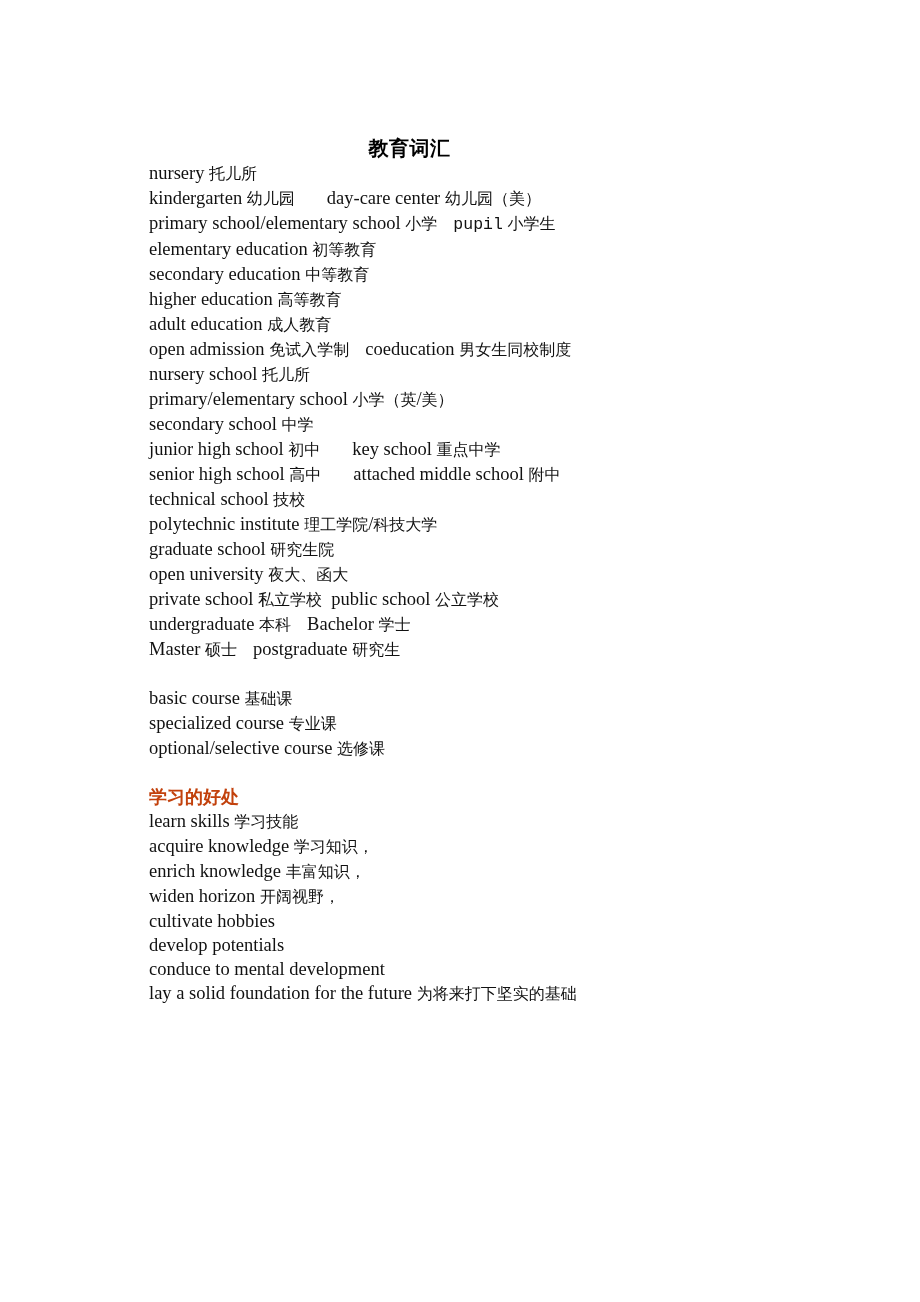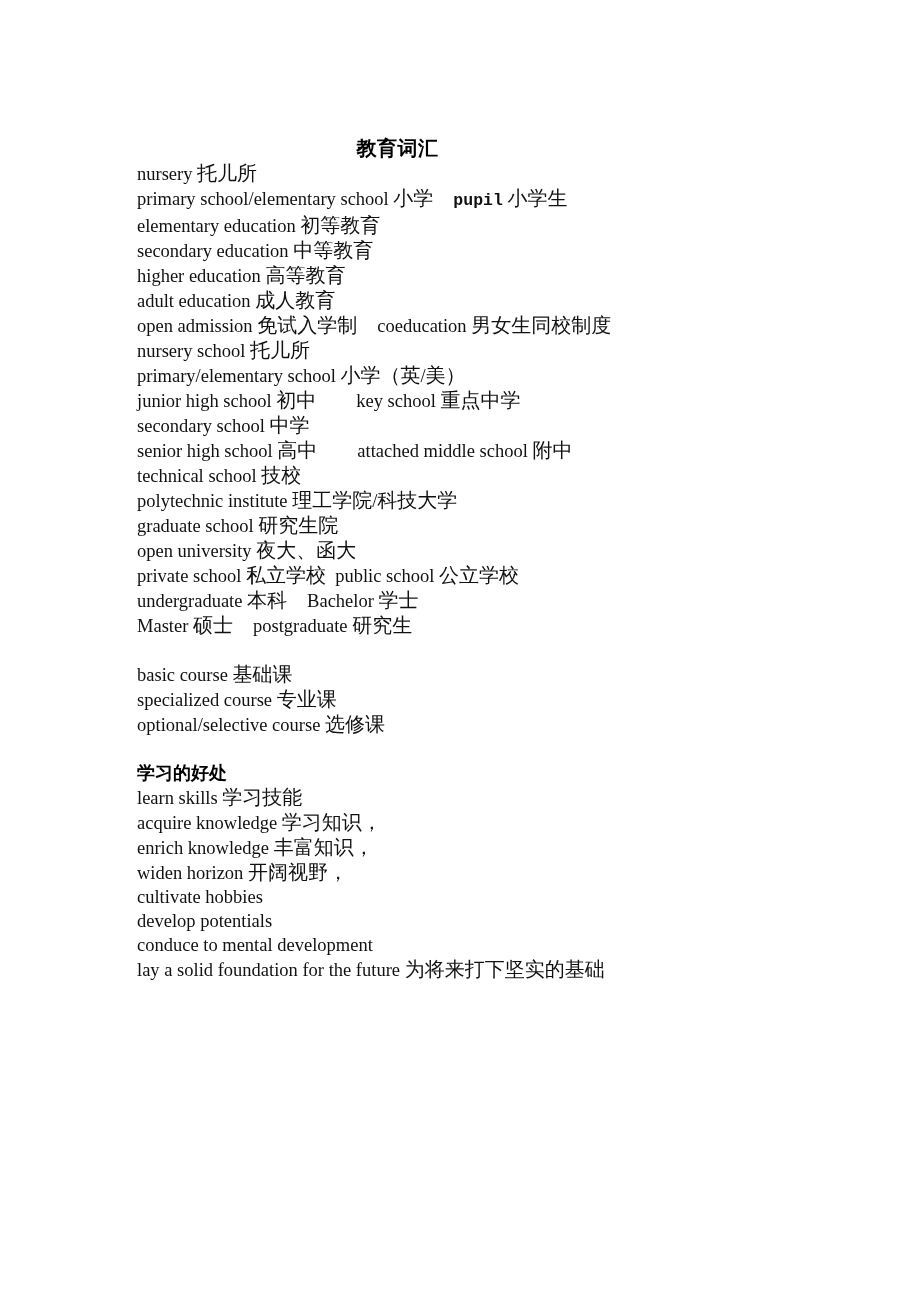--- a/index.html
+++ b/index.html
@@ -12,21 +12,21 @@
     height: 1302px;
     position: relative;
     overflow: hidden;
     font-family: "Liberation Serif", "DejaVu Serif", serif;
     color: #000000;
     -webkit-font-smoothing: antialiased;
   }
 
   .page {
     position: absolute;
-    left: 0;
+    left: 12px;
     top: 0;
     width: 784px;
     height: 1302px;
     box-sizing: border-box;
     padding: 16px;
   }
 
   
   .doc-title {
     position: absolute;
@@ -56,65 +56,65 @@
     line-height: 24px;
     white-space: pre;
     color: #111111;
     min-height: 24px;
   }
 
   
   .mono {
     font-family: "Liberation Mono", "DejaVu Sans Mono", monospace;
     font-size: 16.5px;
-    font-weight: bold;
   }
 
   
   .cjk {
     font-family: "DejaVu Sans", "Liberation Sans", sans-serif;
-    font-size: 20px;
+    font-size: 16px;
   }
 
   .blank-line {
     height: 24px;
     line-height: 24px;
     white-space: pre;
   }
 
   .section-heading {
     font-family: "DejaVu Sans", "Liberation Sans", sans-serif;
     font-weight: bold;
     font-size: 18px;
     line-height: 24px;
     white-space: pre;
-    color: #000000;
+    color: #c2410c;
   }
 </style>
 </head>
 <body>
 
 <div class="page">
 
   <h1 class="doc-title">教育词汇</h1>
 
   <div class="body-block">
 
     <div>
       <div class="line">nursery <span class="cjk">托儿所</span></div>
+      <div class="line">kindergarten <span class="cjk">幼儿园　　</span>day-care center <span class="cjk">幼儿园（美）</span></div>
       <div class="line">primary school/elementary school <span class="cjk">小学　</span><span class="mono">pupil</span> <span class="cjk">小学生</span></div>
       <div class="line">elementary education <span class="cjk">初等教育</span></div>
       <div class="line">secondary education <span class="cjk">中等教育</span></div>
       <div class="line">higher education <span class="cjk">高等教育</span></div>
       <div class="line">adult education <span class="cjk">成人教育</span></div>
       <div class="line">open admission <span class="cjk">免试入学制　</span>coeducation <span class="cjk">男女生同校制度</span></div>
       <div class="line">nursery school <span class="cjk">托儿所</span></div>
       <div class="line">primary/elementary school <span class="cjk">小学（英</span>/<span class="cjk">美）</span></div>
+      <div class="line">secondary school <span class="cjk">中学</span></div>
       <div class="line">junior high school <span class="cjk">初中　　</span>key school <span class="cjk">重点中学</span></div>
-      <div class="line">secondary school <span class="cjk">中学</span></div>
       <div class="line">senior high school <span class="cjk">高中　　</span>attached middle school <span class="cjk">附中</span></div>
       <div class="line">technical school <span class="cjk">技校</span></div>
       <div class="line">polytechnic institute <span class="cjk">理工学院</span>/<span class="cjk">科技大学</span></div>
       <div class="line">graduate school <span class="cjk">研究生院</span></div>
       <div class="line">open university <span class="cjk">夜大、函大</span></div>
       <div class="line">private school <span class="cjk">私立学校</span>  public school <span class="cjk">公立学校</span></div>
       <div class="line">undergraduate <span class="cjk">本科　</span>Bachelor <span class="cjk">学士</span></div>
       <div class="line">Master <span class="cjk">硕士　</span>postgraduate <span class="cjk">研究生</span></div>
     </div>
 

